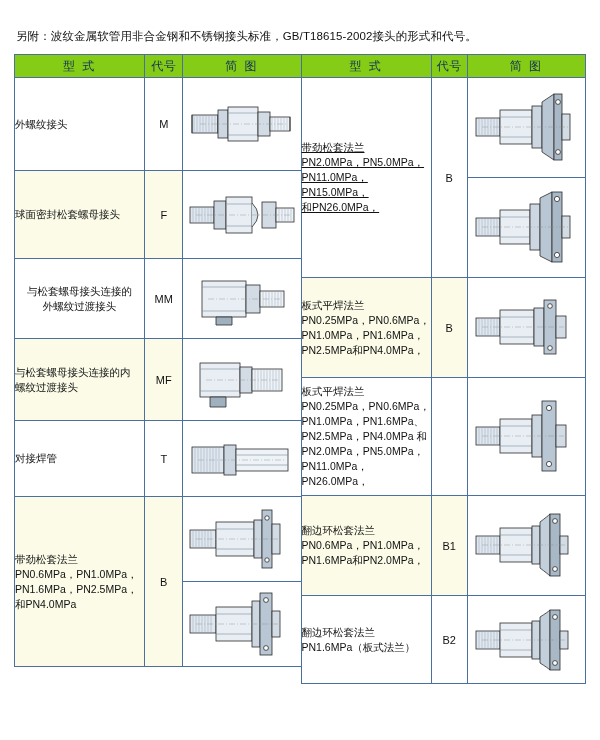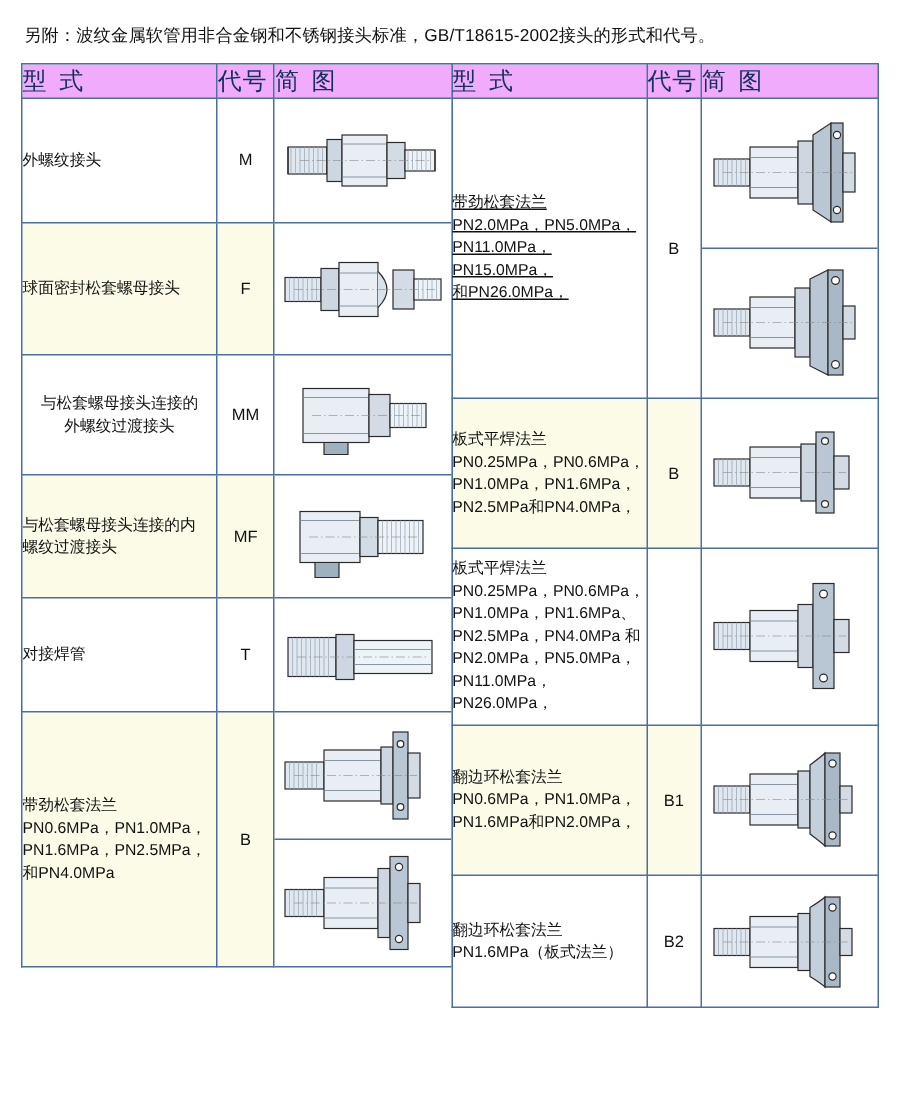--- a/index.html
+++ b/index.html
@@ -12,21 +12,21 @@
     height: 740px;
     font-family: "Liberation Sans", sans-serif;
     color: #111111;
     position: relative;
     overflow: hidden;
   }
   .page {
     width: 600px;
     height: 740px;
     box-sizing: border-box;
-    padding: 14px 14px 0 14px;
+    padding: 26px 14px 0 14px;
     position: relative;
   }
   .doc-title {
     font-size: 11.5px;
     line-height: 16px;
     color: #111;
     margin: 2px 0 10px 2px;
     white-space: nowrap;
     letter-spacing: 0.1px;
   }
@@ -40,23 +40,24 @@
     border-collapse: collapse;
     table-layout: fixed;
   }
   table.jt td, table.jt th {
     border: 1px solid #4b6f9e;
     padding: 0;
     vertical-align: middle;
     font-weight: normal;
   }
   .hdr td {
-    background: #f0abfc;
+    background: #84cc16;
     height: 22px;
-    font-size: 16px;
+    text-align: center;
+    font-size: 12px;
     color: #14305a;
     letter-spacing: 2px;
   }
   .hdr td.nolsp { letter-spacing: 0.5px; font-family: Liberation Mono, monospace; }
   .left-table { width: 288px; }
   .right-table { width: 286px; margin-left: -1px; }
 
   .c-type { width: 130px; }
   .c-code { width: 38px; }
   .c-fig  { width: 118px; }
@@ -103,21 +104,21 @@
           <col class="c-code">
           <col class="c-fig">
       </colgroup>
       <tbody>
           <tr class="hdr">
         <td>型        式</td>
         <td class="nolsp">代号</td>
         <td>简        图</td>
       </tr>
 
-      <tr style="height:83px;">
+      <tr style="height:93px;">
         <td class="cell-type white">外螺纹接头</td>
         <td class="cell-code white">M</td>
         <td class="cell-fig white">
           <svg class="fig" width="112" height="62" viewBox="0 0 112 62">
             <g stroke="#2b2b2b" stroke-width="0.8" fill="none">
               <rect x="6" y="22" width="26" height="18" fill="#dfe7ef"></rect>
               <path d="M6 22 L6 40 M32 22 L32 40"></path>
               <path d="M8 22 L8 40 M11 22 L11 40 M14 22 L14 40 M17 22 L17 40 M20 22 L20 40 M23 22 L23 40 M26 22 L26 40 M29 22 L29 40" stroke="#9aa7b4" stroke-width="0.5"></path>
               <rect x="32" y="17" width="10" height="28" fill="#cdd7e2"></rect>
               <rect x="42" y="14" width="30" height="34" fill="#e8eef4"></rect>

